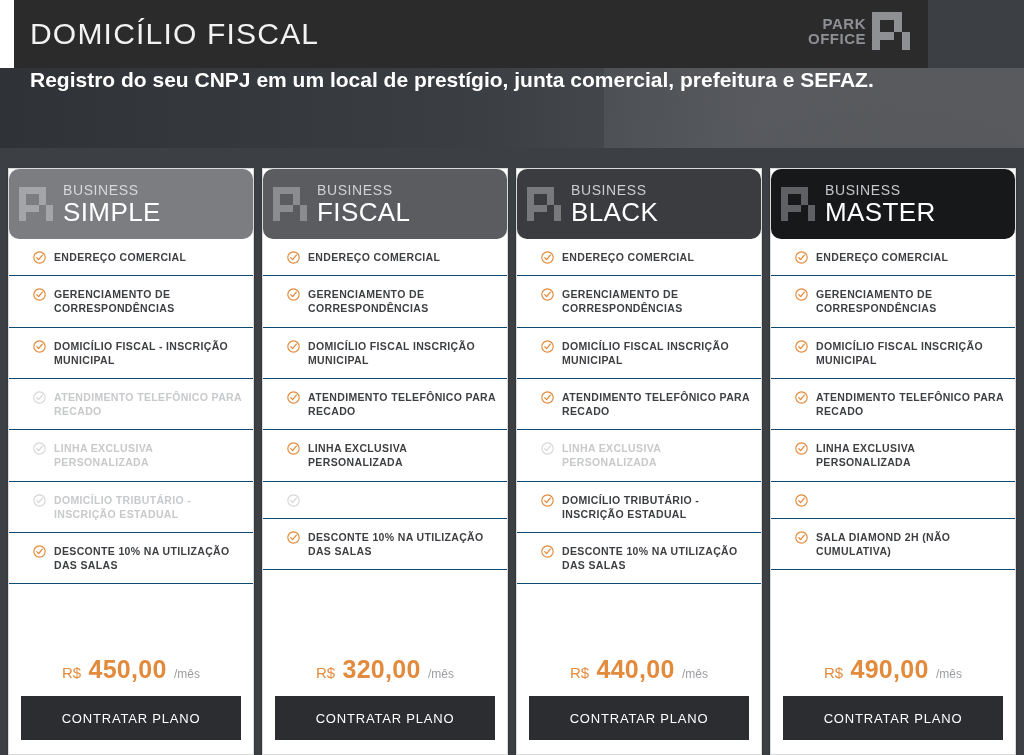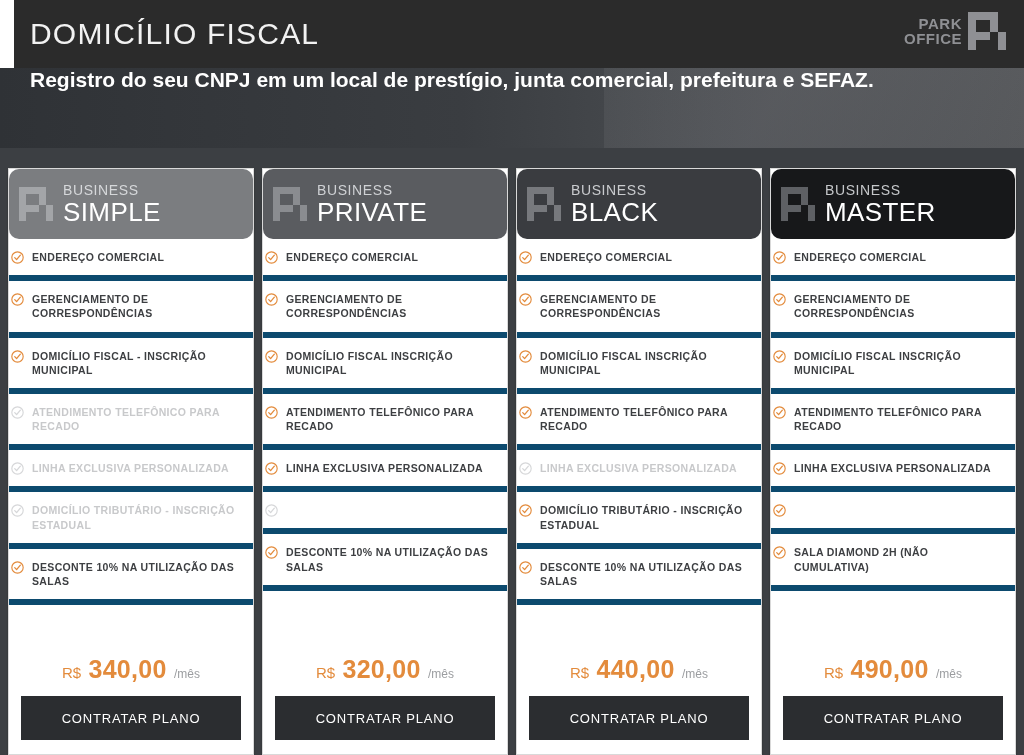--- a/index.html
+++ b/index.html
@@ -10,21 +10,21 @@
     overflow:hidden;
   }
   .page{
     position:relative;
     width:1024px;height:755px;
     background:#3c3f43;
     box-sizing:border-box;
   }
   
   .header{
-    position:absolute;left:0;top:0;width:1024px;height:68px;
+    position:absolute;left:0;top:0;width:928px;height:68px;
     background:#2b2b2b;
     border-bottom:1px solid #1d1d1d;
     display:flex;align-items:center;
     overflow:hidden;
   }
   .header-accent{
     width:14px;height:68px;background:#ffffff;flex:0 0 14px;
   }
   .header-title{
     color:#f2f2f2;
@@ -121,22 +121,22 @@
   .head-master .head-business{color:#c5c7ca;}
   .head-master .head-plan{color:#ffffff;}
   .head-master .mark .bar{background:#5e6064;}
 
   .feature-list{
     flex:0 0 auto;
     padding:0;margin:0;list-style:none;
   }
   .feature{
     display:flex;align-items:flex-start;gap:8px;
-    padding:11px 10px 11px 2px;
-    border-bottom:6px solid #0c4a6e;
+    padding:11px 10px 11px 24px;
+    border-bottom:1px solid #0c4a6e;
     min-height:26px;
     box-sizing:border-box;
   }
   .feature .check{
     flex:0 0 13px;width:13px;height:13px;margin-top:1px;
   }
   .feature .label{
     font-size:10.5px;
     font-weight:bold;
     letter-spacing:0.35px;
@@ -252,35 +252,35 @@
           </li>
           <li class="feature">
             <svg viewBox="0 0 16 16" width="13" height="13" class="check">
               <circle cx="8" cy="8" r="7" fill="none" stroke="#e38b3c" stroke-width="1.4"></circle>
               <path d="M4.6 8.2 L6.9 10.6 L11.5 5.1" fill="none" stroke="#e38b3c" stroke-width="1.6" stroke-linecap="round" stroke-linejoin="round"></path>
             </svg>
             <span class="label">DESCONTE 10% NA UTILIZAÇÃO DAS SALAS</span>
           </li>
         </ul>
         <div class="spacer"></div>
-        <div class="price"><span class="cur">R$</span><span class="val"> 340,00 </span><span class="per">/mês</span></div>
+        <div class="price"><span class="cur">R$</span><span class="val"> 450,00 </span><span class="per">/mês</span></div>
         <button class="cta">CONTRATAR PLANO</button>
       </div>
       <div class="card">
         <div class="card-head head-private">
           <div class="mark">
             <div class="bar" style="left: 0px; top: 0px; width: 7px; height: 34px;"></div>
             <div class="bar" style="left: 7px; top: 0px; width: 20px; height: 7px;"></div>
             <div class="bar" style="left: 20px; top: 7px; width: 7px; height: 11px;"></div>
             <div class="bar" style="left: 7px; top: 18px; width: 13px; height: 7px;"></div>
             <div class="bar" style="left: 27px; top: 18px; width: 7px; height: 16px;"></div>
           </div>
           <div class="head-text">
             <div class="head-business">BUSINESS</div>
-            <div class="head-plan">PRIVATE</div>
+            <div class="head-plan">FISCAL</div>
           </div>
         </div>
         <ul class="feature-list">
           <li class="feature">
             <svg viewBox="0 0 16 16" width="13" height="13" class="check">
               <circle cx="8" cy="8" r="7" fill="none" stroke="#e38b3c" stroke-width="1.4"></circle>
               <path d="M4.6 8.2 L6.9 10.6 L11.5 5.1" fill="none" stroke="#e38b3c" stroke-width="1.6" stroke-linecap="round" stroke-linejoin="round"></path>
             </svg>
             <span class="label">ENDEREÇO COMERCIAL</span>
           </li>

